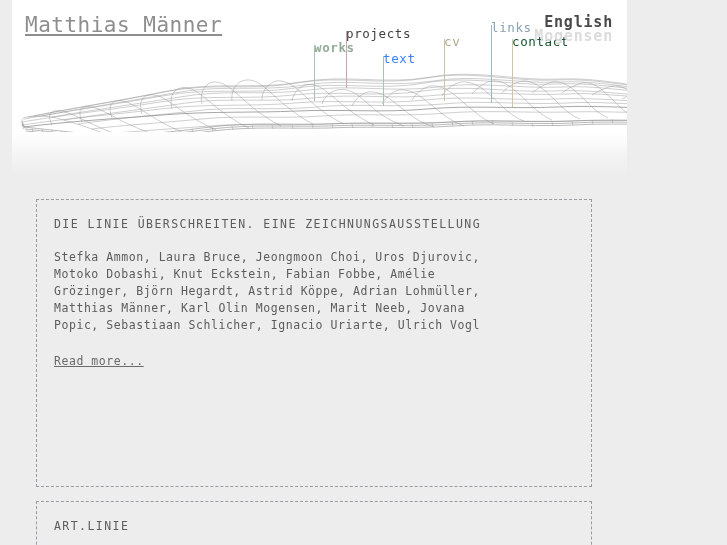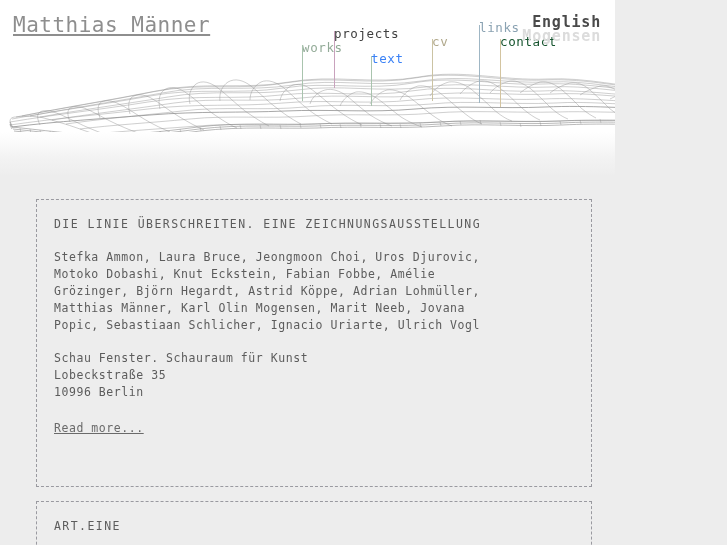--- a/index.html
+++ b/index.html
@@ -12,21 +12,21 @@
     height: 545px;
     overflow: hidden;
     background: #ededed;
     font-family: "DejaVu Sans Mono", "Liberation Mono", monospace;
     position: relative;
   }
 
   
   #header {
     position: absolute;
-    left: 0; top: 0;
+    left: 12px; top: 0;
     width: 615px;
     height: 175px;
     background: #ffffff;
     overflow: hidden;
   }
   #header-fade {
     position: absolute;
     left: 0; top: 132px;
     width: 727px; height: 45px;
     background: linear-gradient(to bottom, rgba(255,255,255,1) 0%, rgba(250,250,250,1) 25%, rgba(243,243,243,1) 55%, rgba(237,237,237,1) 100%);
@@ -251,21 +251,21 @@
           <path d="M652,69 C662,67 670,64 676,62 C682,60 686,57 688,56"></path>
           <path d="M686,54 L688,56"></path>
         </g>
       </g>
     </svg>
   </div>
 
   <div id="header-fade"></div>
 
   <div id="nav">
-      <a class="nav-item" href="#" style="left: 302px; top: 41px;">
+      <a class="nav-item" href="#" style="left: 302px; top: 41px; font-weight: bold;">
         <span class="nav-label" style="position: static; display: block; color: rgb(147, 171, 152);">works</span>
         <span class="nav-pin" style="position: absolute; left: 0px; top: 4px; height: 56px; border-left: 1px solid rgb(169, 196, 174);"></span>
       </a>
       <a class="nav-item" href="#" style="left: 334px; top: 27px;">
         <span class="nav-label" style="position: static; display: block; color: #404040;">projects</span>
         <span class="nav-pin" style="position: absolute; left: 0px; top: 4px; height: 57px; border-left: 1px solid rgb(201, 162, 189);"></span>
       </a>
       <a class="nav-item" href="#" style="left: 371px; top: 52px;">
         <span class="nav-label" style="position: static; display: block; color: #3b82f6;">text</span>
         <span class="nav-pin" style="position: absolute; left: 0px; top: 4px; height: 50px; border-left: 1px solid rgb(169, 196, 174);"></span>
@@ -293,26 +293,23 @@
 <div id="content">
 
   <div class="panel" id="panel-exhibition">
     <div class="panel-inner">
       <div class="ptext ptitle">DIE LINIE ÜBERSCHREITEN. EINE ZEICHNUNGSAUSSTELLUNG</div>
       <div class="ptext pblock">Stefka Ammon, Laura Bruce, Jeongmoon Choi, Uros Djurovic,
 Motoko Dobashi, Knut Eckstein, Fabian Fobbe, Amélie
 Grözinger, Björn Hegardt, Astrid Köppe, Adrian Lohmüller,
 Matthias Männer, Karl Olin Mogensen, Marit Neeb, Jovana
 Popic, Sebastiaan Schlicher, Ignacio Uriarte, Ulrich Vogl</div>
-      <div class="ptext pblock">Schau Fenster. Schauraum für Kunst
-Lobeckstraße 35
-10996 Berlin</div>
       <a class="readmore" href="#">Read more...</a>
     </div>
   </div>
 
   <div class="panel" id="panel-arthomes">
     <div class="panel-inner">
-      <div class="ptext ptitle">ART.EINE</div>
+      <div class="ptext ptitle">ART.LINIE</div>
     </div>
   </div>
 
 </div>
 
 </body></html>

